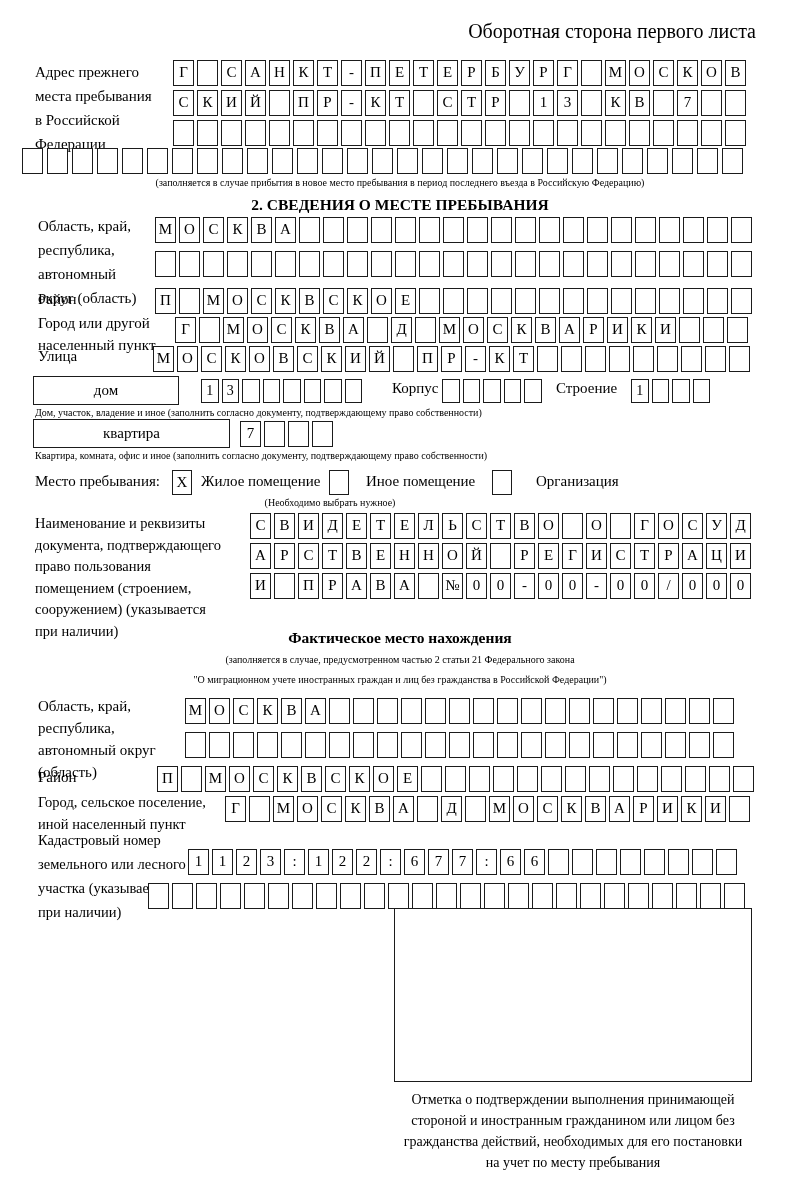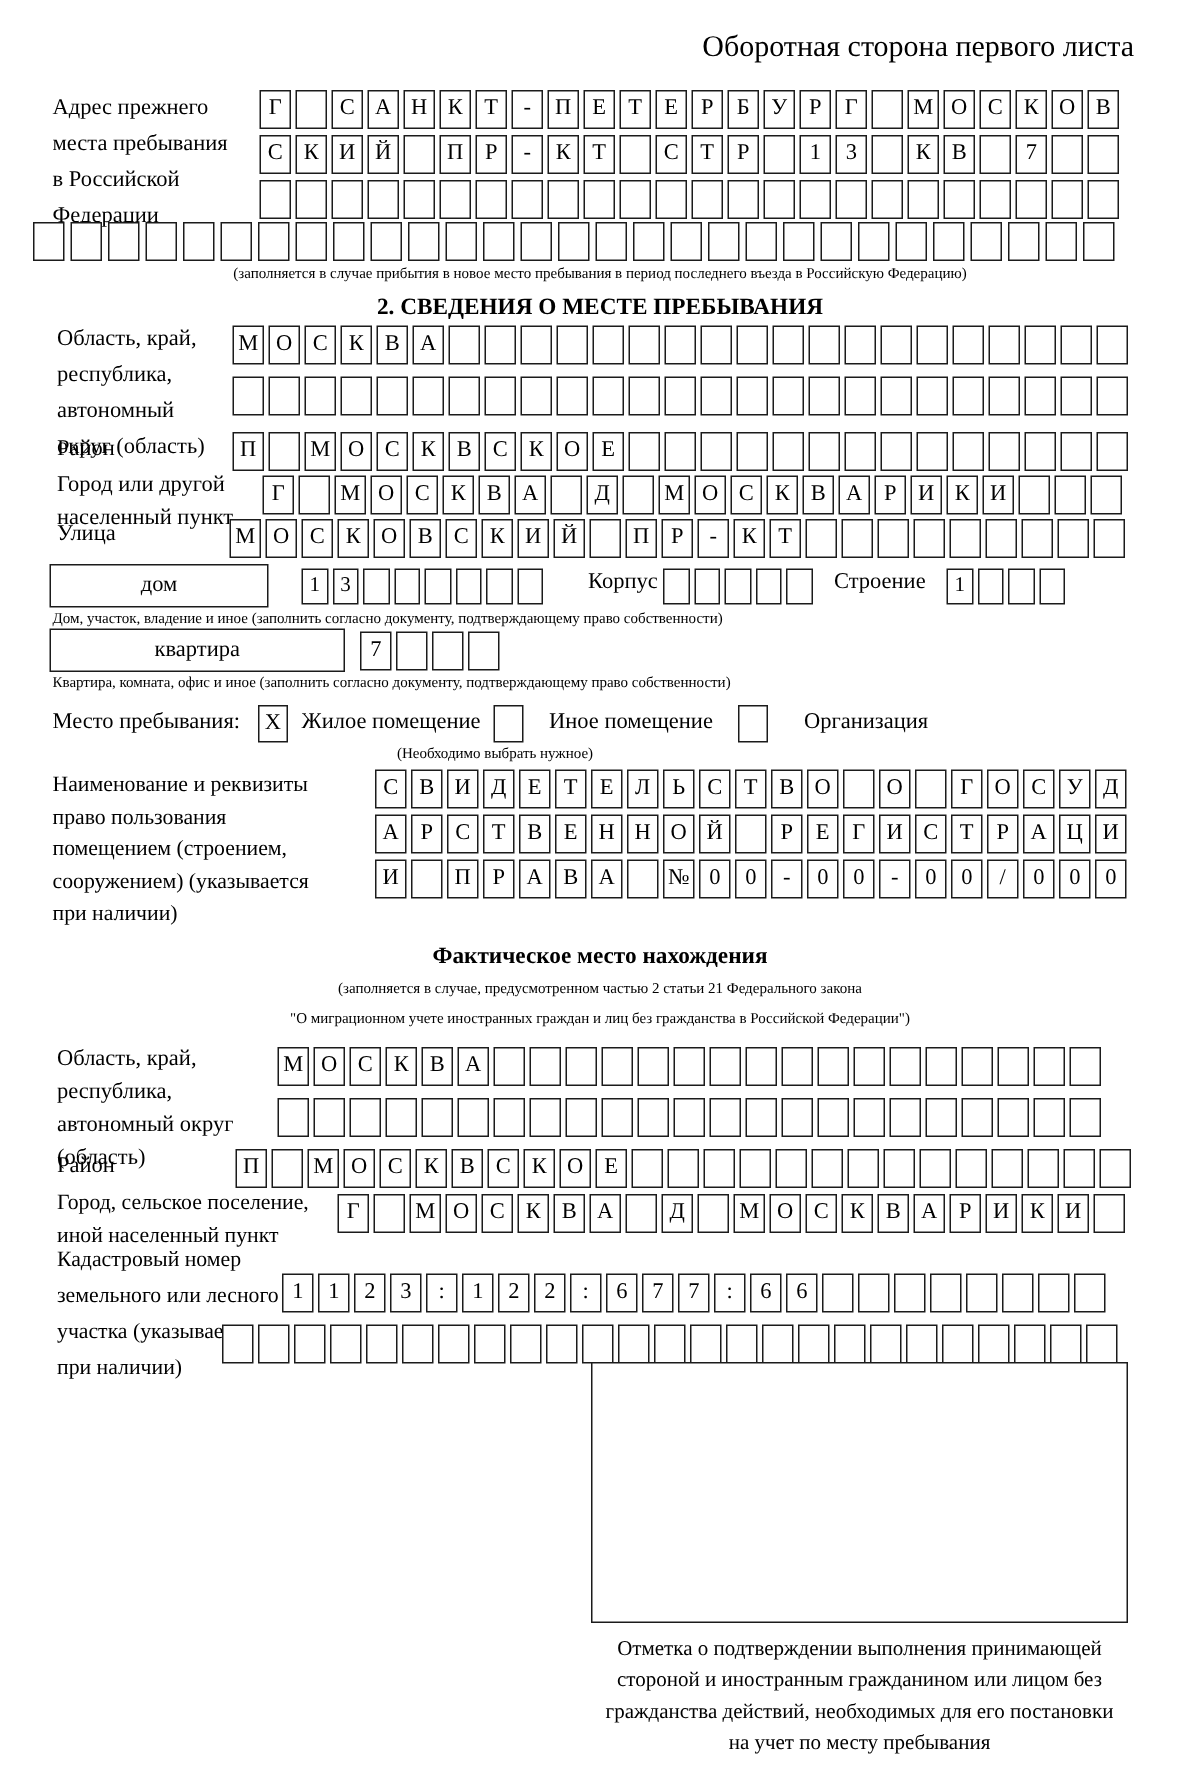--- a/index.html
+++ b/index.html
@@ -352,20 +352,21 @@
 <span class="checkbox" style="left:172px;top:470px">X</span>
 <div class="label" style="left:201px;top:473px">Жилое помещение</div>
 <span class="checkbox" style="left:329px;top:470px"></span>
 <div class="label" style="left:366px;top:473px">Иное помещение</div>
 <span class="checkbox" style="left:492px;top:470px"></span>
 <div class="label" style="left:536px;top:473px">Организация</div>
 <div class="note" style="left:100px;top:497px;width:460px;text-align:center">(Необходимо выбрать нужное)</div>
 
 <div class="abs lines lh215 label-sm" style="left:35px;top:513px">
   <div>Наименование и реквизиты</div>
+  <div>документа, подтверждающего</div>
   <div>право пользования</div>
   <div>помещением (строением,</div>
   <div>сооружением) (указывается</div>
   <div>при наличии)</div>
 </div>
 <div class="row" style="left:250px;top:513px">
     <span class="cell">С</span>
     <span class="cell">В</span>
     <span class="cell">И</span>
     <span class="cell">Д</span>

